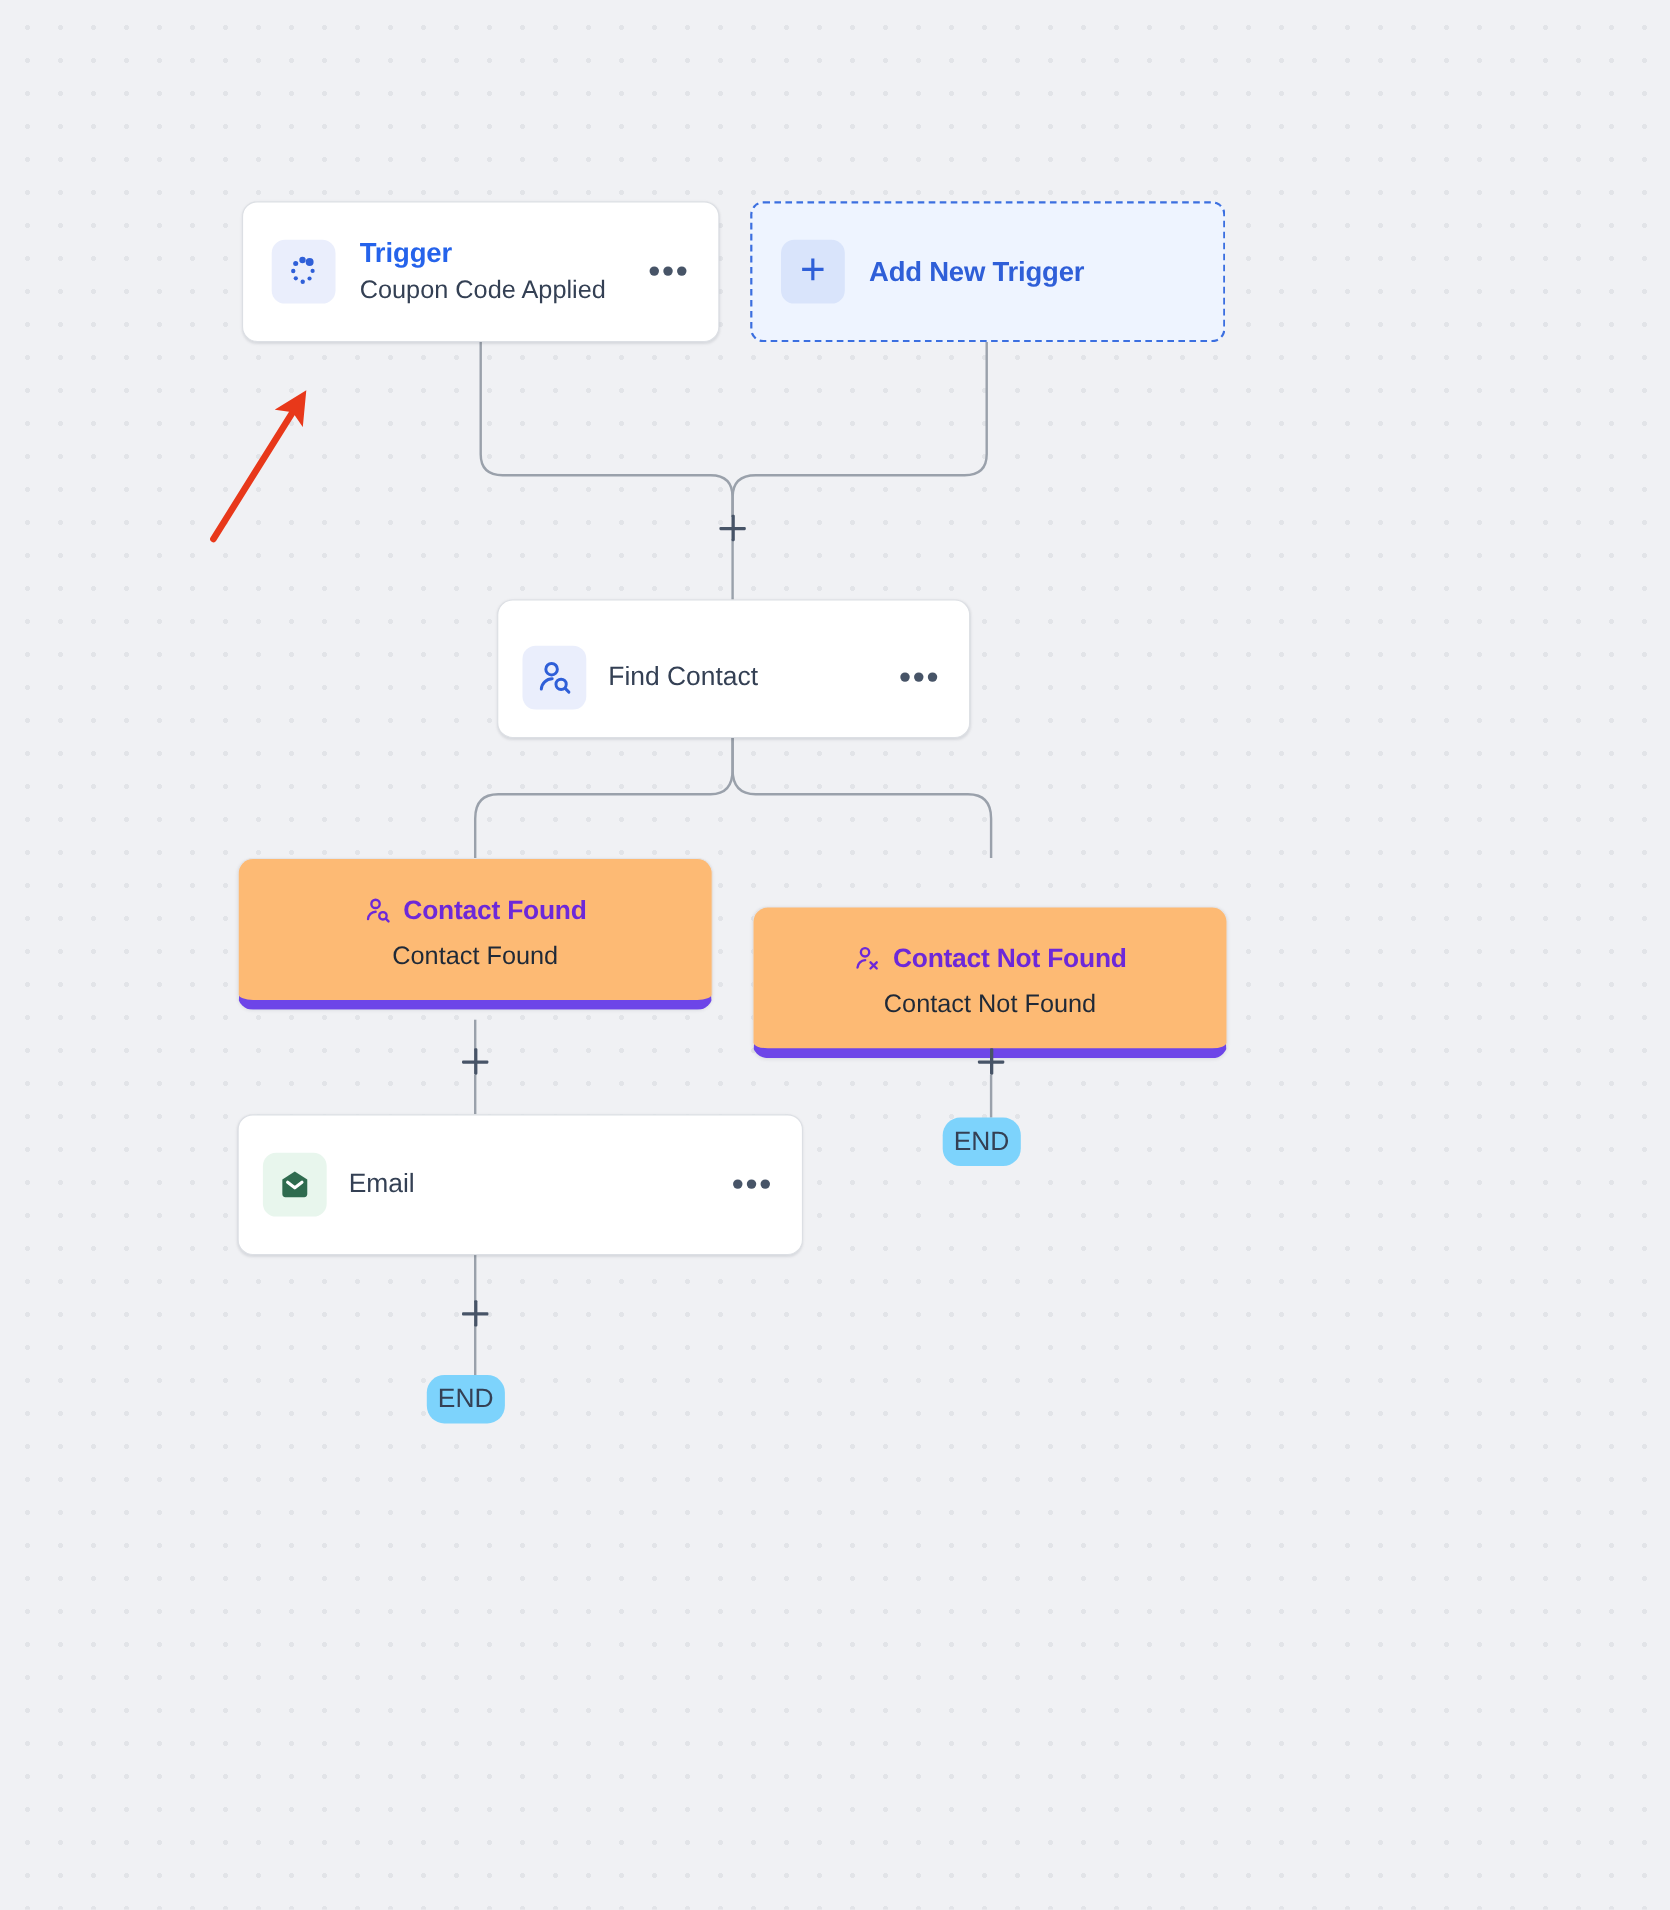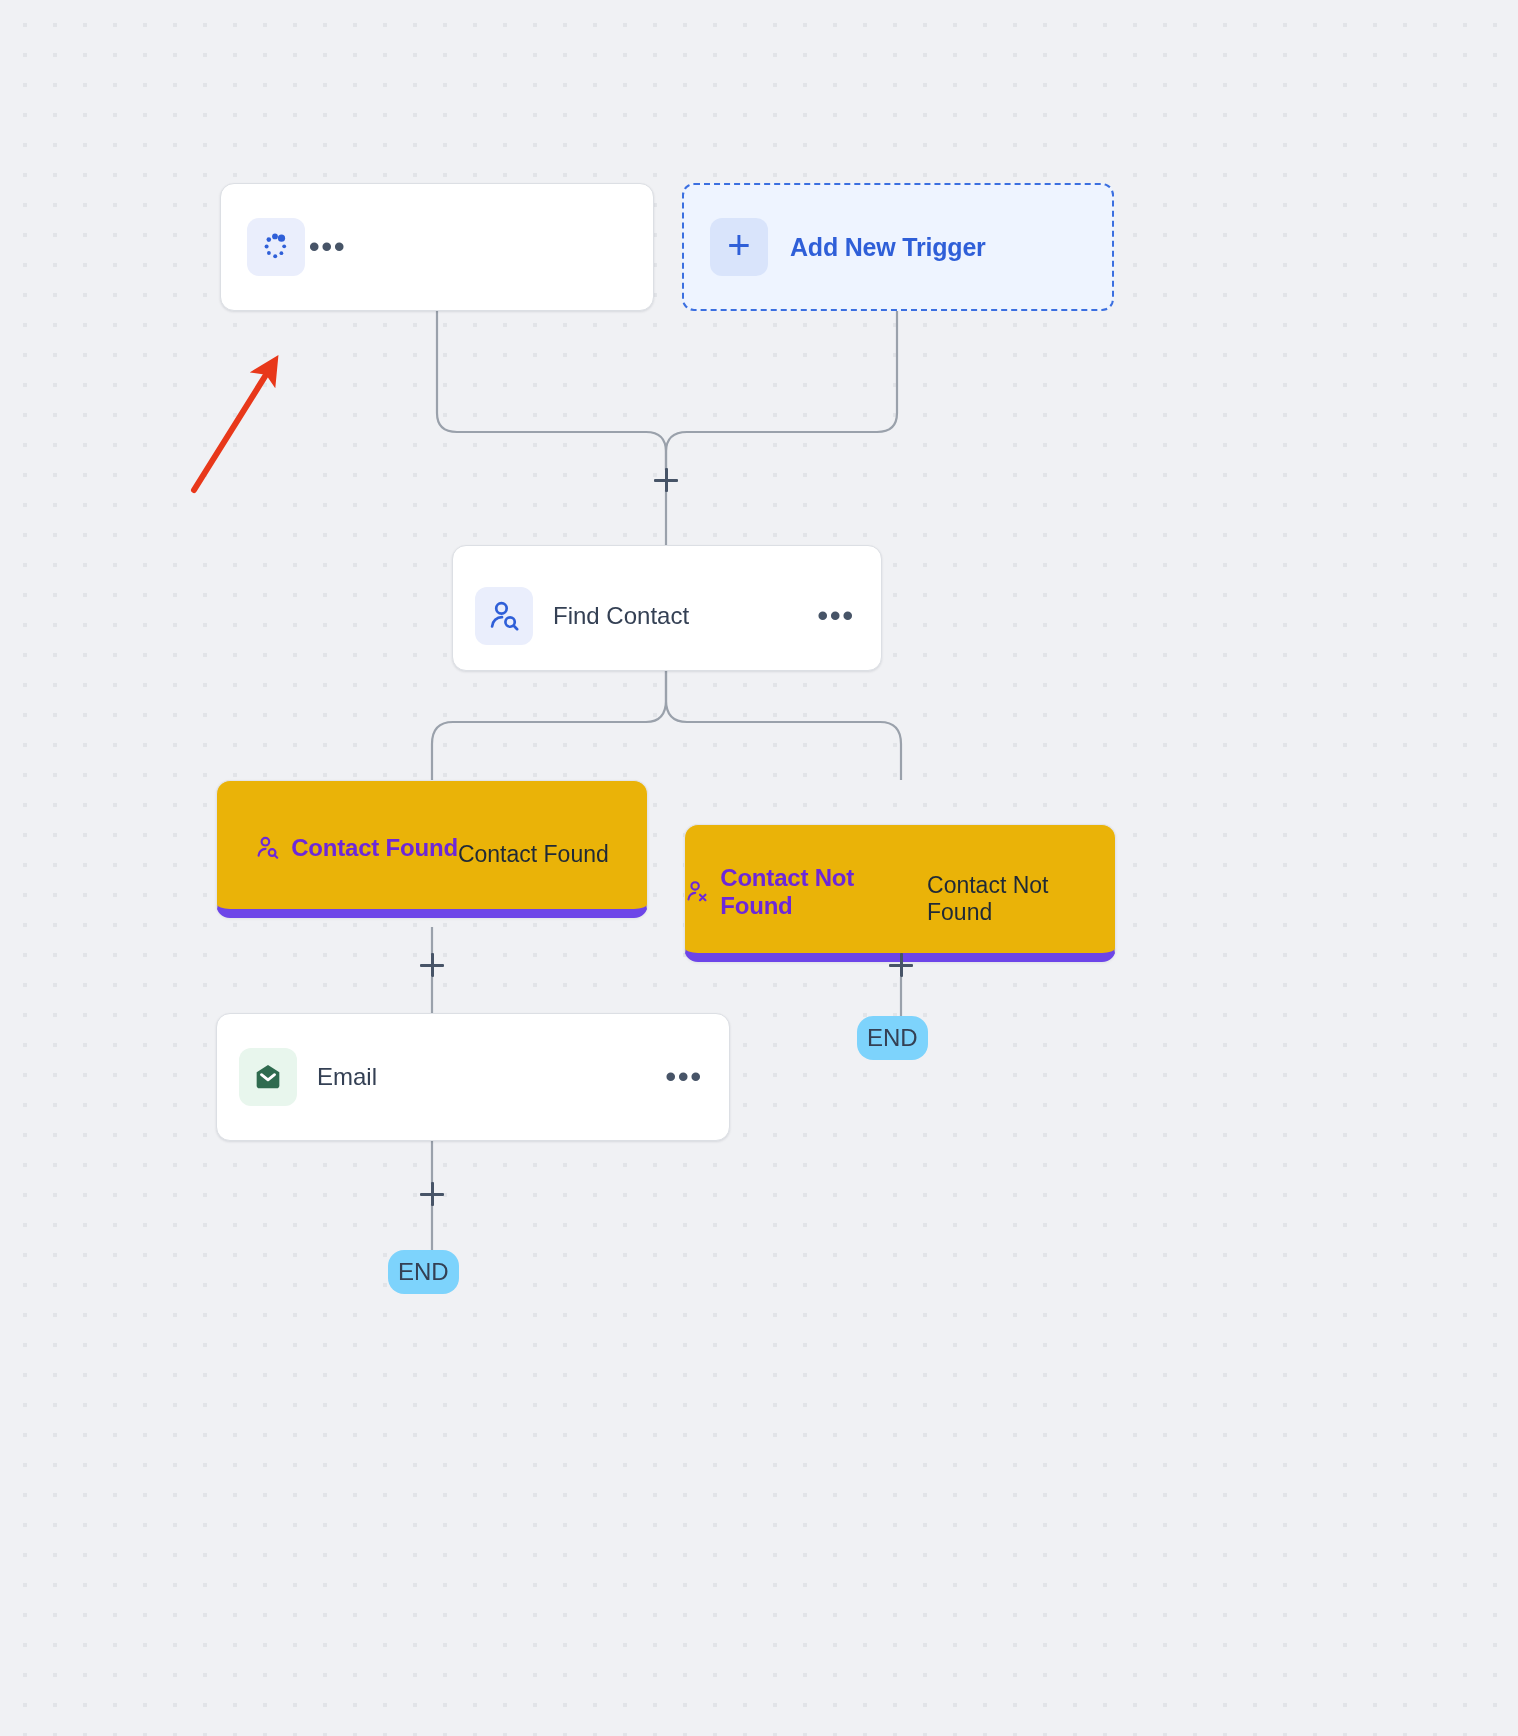--- a/index.html
+++ b/index.html
@@ -84,26 +84,26 @@
 
   
   #email-card {
     left: 216px; top: 1013px; width: 514px; height: 128px;
     display: flex; align-items: center; padding: 0 22px 0 22px;
   }
 
   
   .branch-card {
     position: absolute;
-    background: #eab308;
+    background: #fdba74;
     border: 1px solid #e3e5ea;
     border-bottom: 9px solid #6d45e8;
     border-radius: 14px;
     box-shadow: 0 1px 3px rgba(16,24,40,.07);
-    display: flex; align-items: center; justify-content: center;
+    display: flex; flex-direction: column; align-items: center; justify-content: center;
     padding-top: 6px;
   }
   #branch-found    { left: 216px; top: 780px; width: 432px; height: 138px; }
   #branch-notfound { left: 684px; top: 824px; width: 432px; height: 138px; }
   .branch-head {
     display: flex; align-items: center; gap: 10px;
     color: #6d28d9; font-size: 24px; font-weight: 700; letter-spacing: -0.2px;
   }
   .branch-sub { color: #1f2937; font-size: 23px; margin-top: 13px; }
 
@@ -169,20 +169,24 @@
           <circle cx="16.0" cy="6.4" r="2.9"></circle>
           <circle cx="9.8" cy="9.6" r="2.3"></circle>
           <circle cx="7.6" cy="16.4" r="2.0"></circle>
           <circle cx="9.9" cy="23.0" r="1.9"></circle>
           <circle cx="16.2" cy="26.2" r="2.0"></circle>
           <circle cx="22.4" cy="23.2" r="1.9"></circle>
           <circle cx="25.2" cy="16.3" r="1.9"></circle>
         </g>
       </svg>
     </div>
+    <div class="trigger-text">
+      <div class="trigger-title">Trigger</div>
+      <div class="trigger-sub">Coupon Code Applied</div>
+    </div>
     <div class="dots-menu">•••</div>
   </div>
 
   <div id="add-trigger-card">
     <div class="icon-tile">
       <span class="plus-glyph">+</span>
     </div>
     <span class="add-trigger-label">Add New Trigger</span>
   </div>
 

